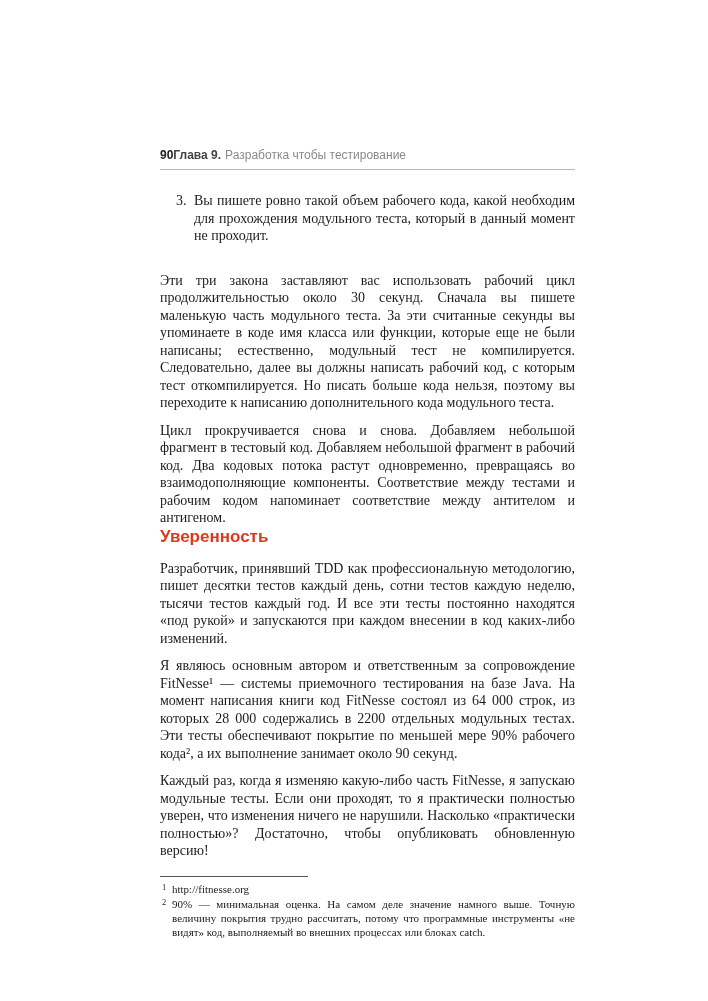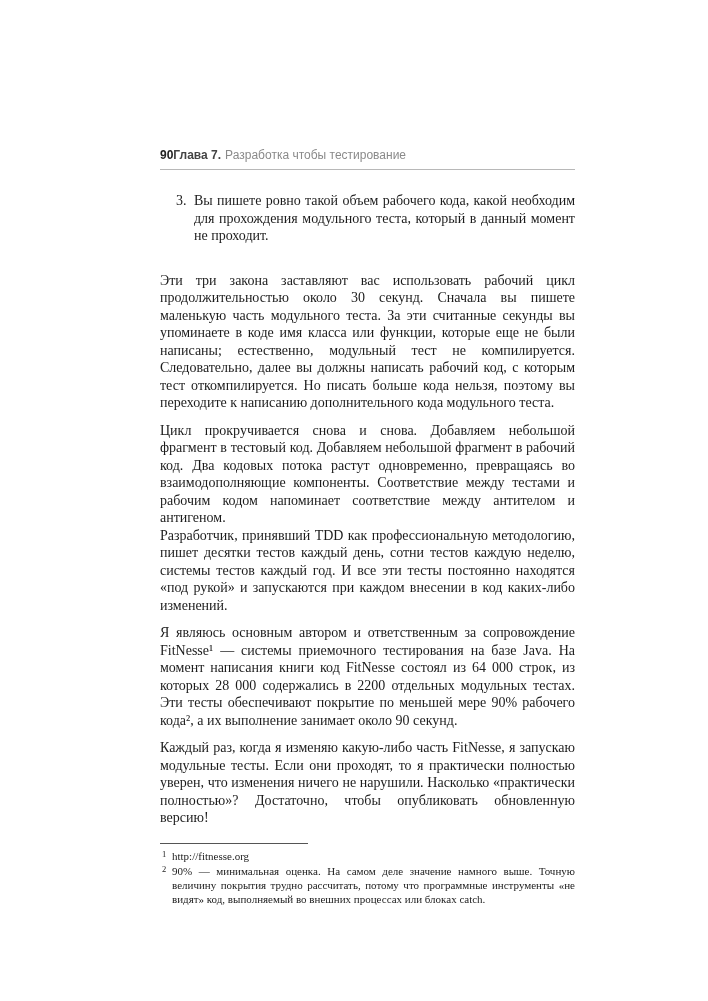--- a/index.html
+++ b/index.html
@@ -112,38 +112,39 @@
     top: -2px;
     font-size: 8.5px;
   }
 </style>
 </head>
 <body>
 
 <div class="page">
 
   <header class="running-head">
-    <span class="pagenum">90</span><span class="chapter-label">Глава 7.</span><span class="chapter-title">Разработка чтобы тестирование</span>
+    <span class="pagenum">90</span><span class="chapter-label">Глава 9.</span><span class="chapter-title">Разработка чтобы тестирование</span>
   </header>
   <hr class="head-rule">
 
   <main class="content">
 
     <div class="list-item">
       <span class="num">3.</span>
       <span class="li-text">Вы пишете ровно такой объем рабочего кода, какой необходим для прохождения модульного теста, который в данный момент не проходит.</span>
     </div>
 
     <p class="body-par first-after-list">Эти три закона заставляют вас использовать рабочий цикл продолжительностью около 30 секунд. Сначала вы пишете маленькую часть модульного теста. За эти считанные секунды вы упоминаете в коде имя класса или функции, которые еще не были написаны; естественно, модульный тест не компилируется. Следовательно, далее вы должны написать рабочий код, с которым тест откомпилируется. Но писать больше кода нельзя, поэтому вы переходите к написанию дополнительного кода модульного теста.</p>
 
     <p class="body-par">Цикл прокручивается снова и снова. Добавляем небольшой фрагмент в тестовый код. Добавляем небольшой фрагмент в рабочий код. Два кодовых потока растут одновременно, превращаясь во взаимодополняющие компоненты. Соответствие между тестами и рабочим кодом напоминает соответствие между антителом и антигеном.</p>
 
 
+    <h2 class="subsection-title">Уверенность</h2>
 
-    <p class="body-par" style="margin-top:0">Разработчик, принявший TDD как профессиональную методологию, пишет десятки тестов каждый день, сотни тестов каждую неделю, системы тестов каждый год. И все эти тесты постоянно находятся «под рукой» и запускаются при каждом внесении в код каких-либо изменений.</p>
+    <p class="body-par" style="margin-top:0">Разработчик, принявший TDD как профессиональную методологию, пишет десятки тестов каждый день, сотни тестов каждую неделю, тысячи тестов каждый год. И все эти тесты постоянно находятся «под рукой» и запускаются при каждом внесении в код каких-либо изменений.</p>
 
     <p class="body-par">Я являюсь основным автором и ответственным за сопровождение FitNesse¹ — системы приемочного тестирования на базе Java. На момент написания книги код FitNesse состоял из 64 000 строк, из которых 28 000 содержались в 2200 отдельных модульных тестах. Эти тесты обеспечивают покрытие по меньшей мере 90% рабочего кода², а их выполнение занимает около 90 секунд.</p>
 
     <p class="body-par">Каждый раз, когда я изменяю какую-либо часть FitNesse, я запускаю модульные тесты. Если они проходят, то я практически полностью уверен, что изменения ничего не нарушили. Насколько «практически полностью»? Достаточно, чтобы опубликовать обновленную версию!</p>
 
     <div class="footnotes">
       <hr class="fn-rule">
       <div class="fn">
         <span class="fn-marker">1</span><span>http://fitnesse.org</span>
       </div>

